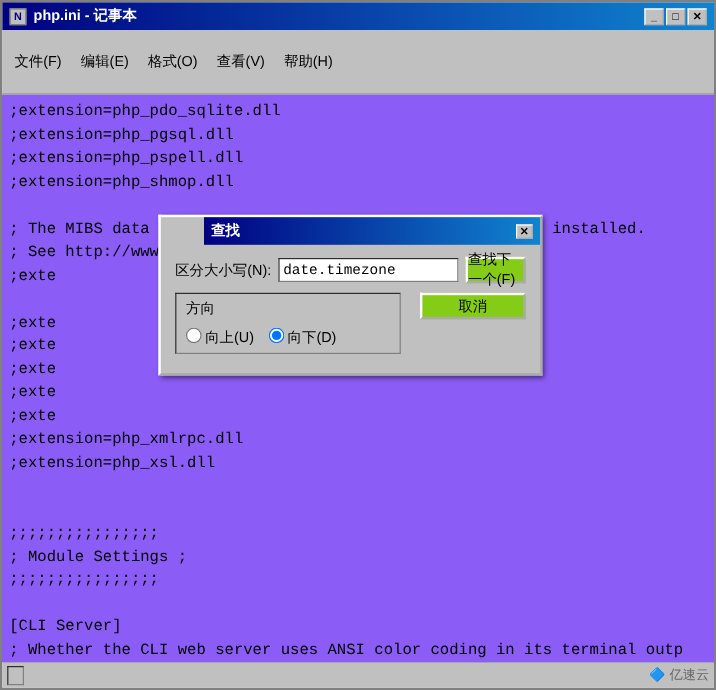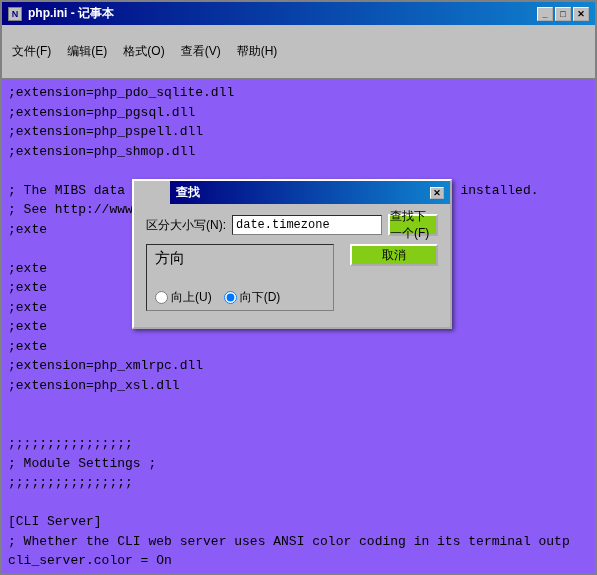--- a/index.html
+++ b/index.html
@@ -242,32 +242,32 @@
 
     .dialog-direction-group {
       border: 1px inset #808080;
       padding: 4px 8px;
       display: flex;
       flex-direction: column;
       gap: 3px;
       margin-right: 8px;
     }
     .direction-label {
-      font-size: 15px;
-      color: #000000;
-      margin-bottom: 18px;
+      font-size: 12px;
+      color: #000000;
+      margin-bottom: 4px;
     }
     .radio-row {
       display: flex;
       align-items: center;
       gap: 12px;
     }
     .radio-option {
       display: flex;
-      align-items: center;
+      align-items: flex-start;
       gap: 3px;
       font-size: 12px;
     }
     .radio-option input[type="radio"] {
       margin: 0;
     }
 
     .dialog-middle-row {
       display: flex;
       align-items: flex-start;
@@ -382,14 +382,21 @@
             <div style="display:flex; flex-direction:column; gap:4px; margin-left:8px;">
               <div class="dialog-btn">取消</div>
             </div>
           </div>
 
         </div>
       </div>
     </div>
   </div>
 
+  <div class="status-bar">
+    <div class="status-section"></div>
+    <div class="status-watermark">
+      <span>🔷</span>
+      <span>亿速云</span>
+    </div>
+  </div>
 
 </div>
 
 </body></html>

